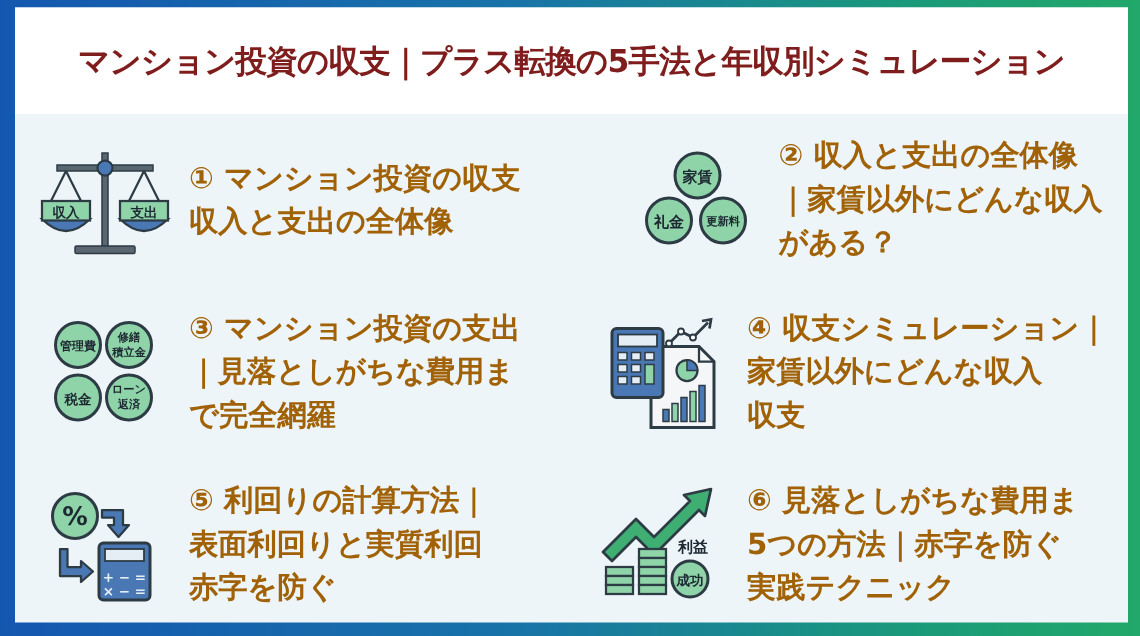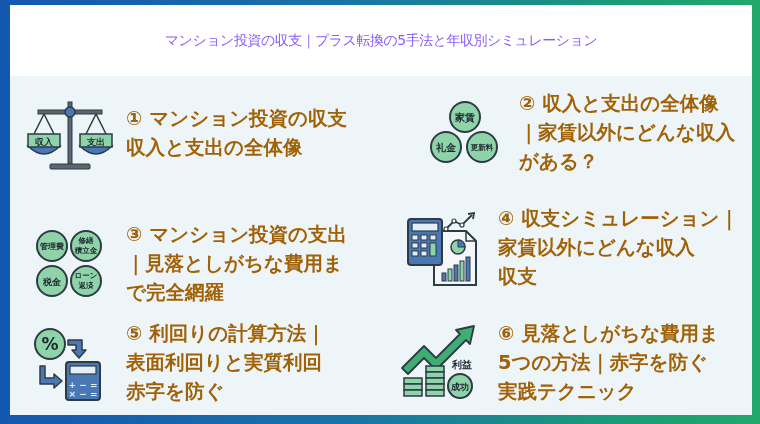--- a/index.html
+++ b/index.html
@@ -14,23 +14,23 @@
     left: 10px; top: 5px; right: 8px; bottom: 9px;
     background: #eef5f9;
   }
   .header {
     position: absolute; left: 0; top: 0; right: 0; height: 71px;
     background: #ffffff;
     display: flex; align-items: center; justify-content: center;
   }
   .title {
     font-family: "DejaVu Sans", sans-serif;
-    font-weight: normal;
-    font-size: 14px;
-    color: #8b5cf6;
+    font-weight: bold;
+    font-size: 21px;
+    color: #7f1d1d;
     letter-spacing: -0.5px;
     white-space: nowrap;
   }
   .grid {
     position: absolute; left: 0; top: 71px; right: 0; bottom: 0;
   }
   .card {
     position: absolute;
     width: 370px; height: 113px;
     display: flex; align-items: center;
@@ -98,21 +98,21 @@
           <text x="67" y="62" font-size="7.5" font-weight="bold" text-anchor="middle" fill="#1d2a33" font-family="DejaVu Sans, sans-serif">更新料</text>
         </svg>
       </div>
       <div class="text">
         <span>② 収入と支出の全体像</span>
         <span>｜家賃以外にどんな収入</span>
         <span>がある？</span>
       </div>
     </div>
 
-    <div class="card" style="left:0; top:131px;">
+    <div class="card" style="left:0; top:115px;">
       <div class="icon">
         <svg viewBox="0 0 96 90">
           <circle cx="30" cy="27" r="15" fill="#8fd3a8" stroke="#2d3b45" stroke-width="2"></circle>
           <circle cx="64" cy="27" r="15" fill="#8fd3a8" stroke="#2d3b45" stroke-width="2"></circle>
           <circle cx="30" cy="62" r="15" fill="#8fd3a8" stroke="#2d3b45" stroke-width="2"></circle>
           <circle cx="64" cy="62" r="15" fill="#8fd3a8" stroke="#2d3b45" stroke-width="2"></circle>
           <text x="30" y="30" font-size="8" font-weight="bold" text-anchor="middle" fill="#1d2a33" font-family="DejaVu Sans, sans-serif">管理費</text>
           <text x="64" y="24" font-size="7.5" font-weight="bold" text-anchor="middle" fill="#1d2a33" font-family="DejaVu Sans, sans-serif">修繕</text>
           <text x="64" y="34" font-size="7.5" font-weight="bold" text-anchor="middle" fill="#1d2a33" font-family="DejaVu Sans, sans-serif">積立金</text>
           <text x="30" y="66" font-size="9" font-weight="bold" text-anchor="middle" fill="#1d2a33" font-family="DejaVu Sans, sans-serif">税金</text>

